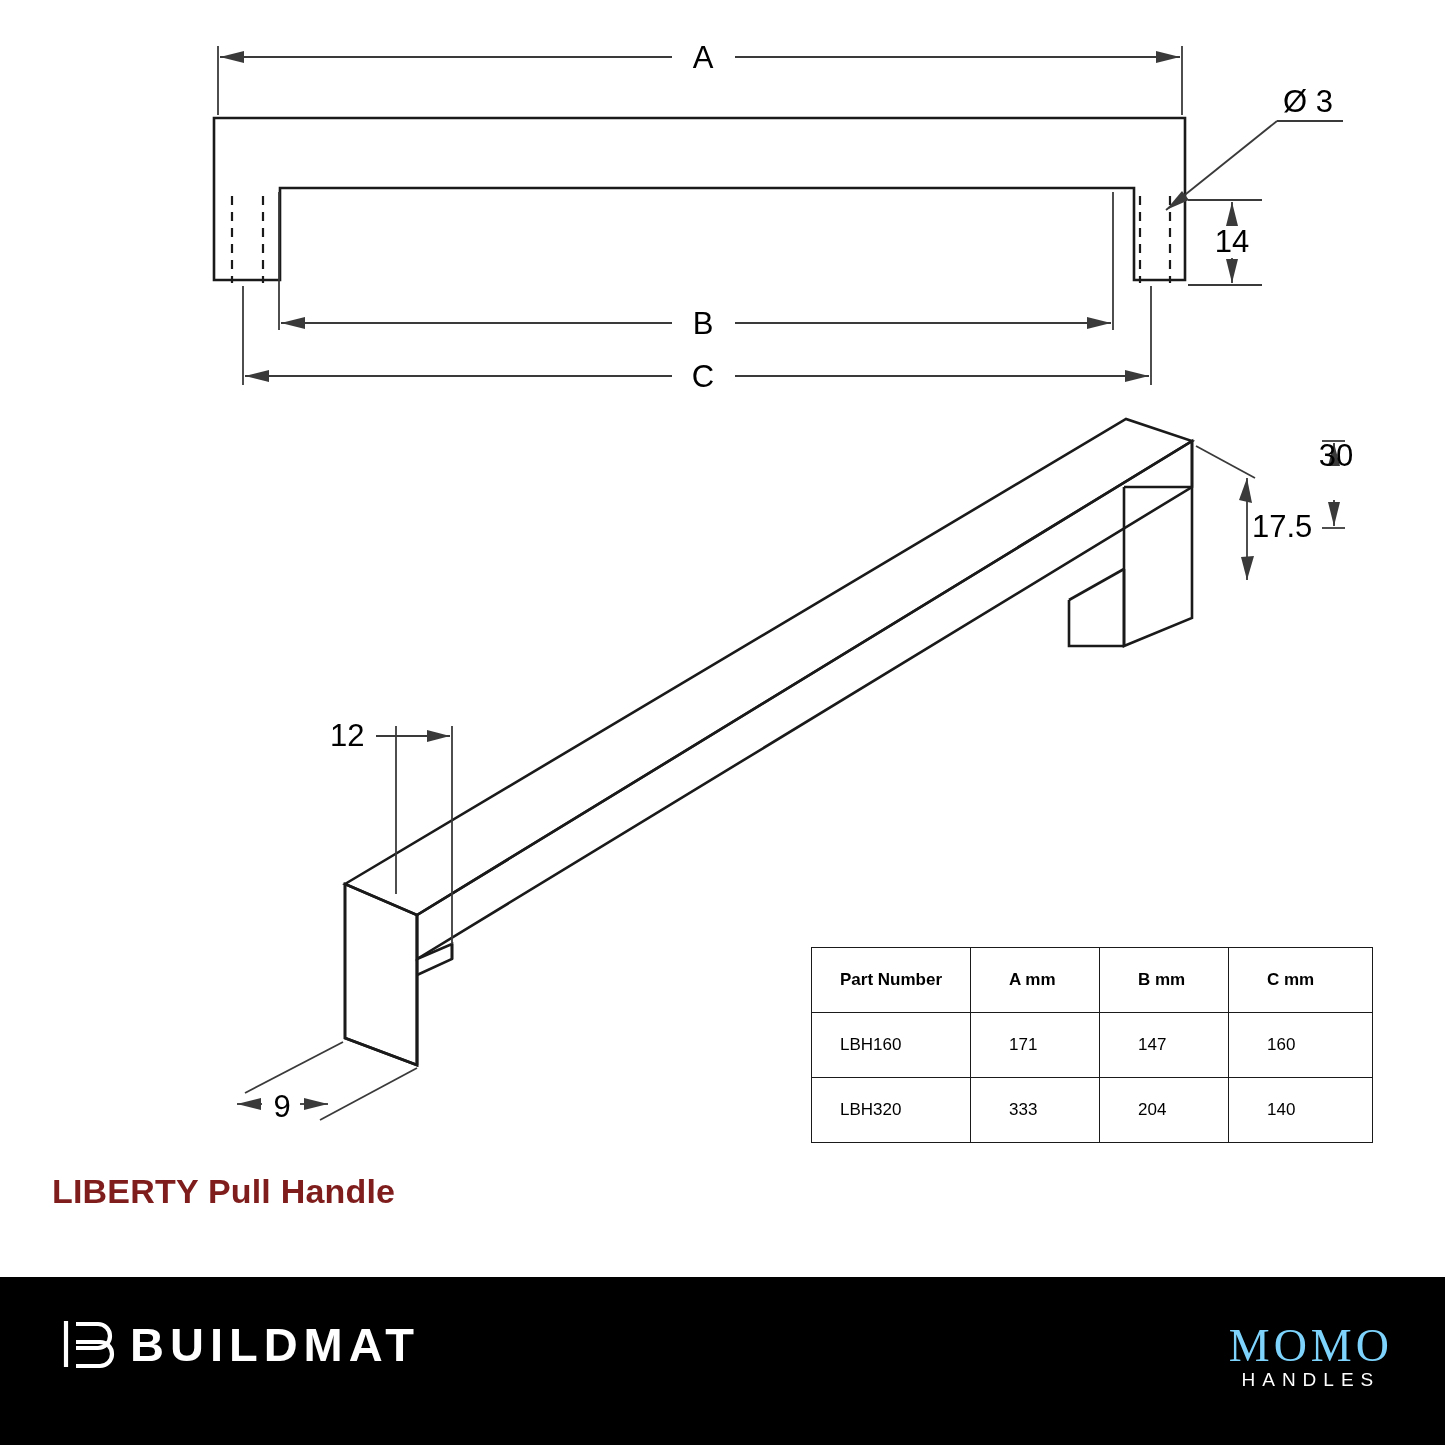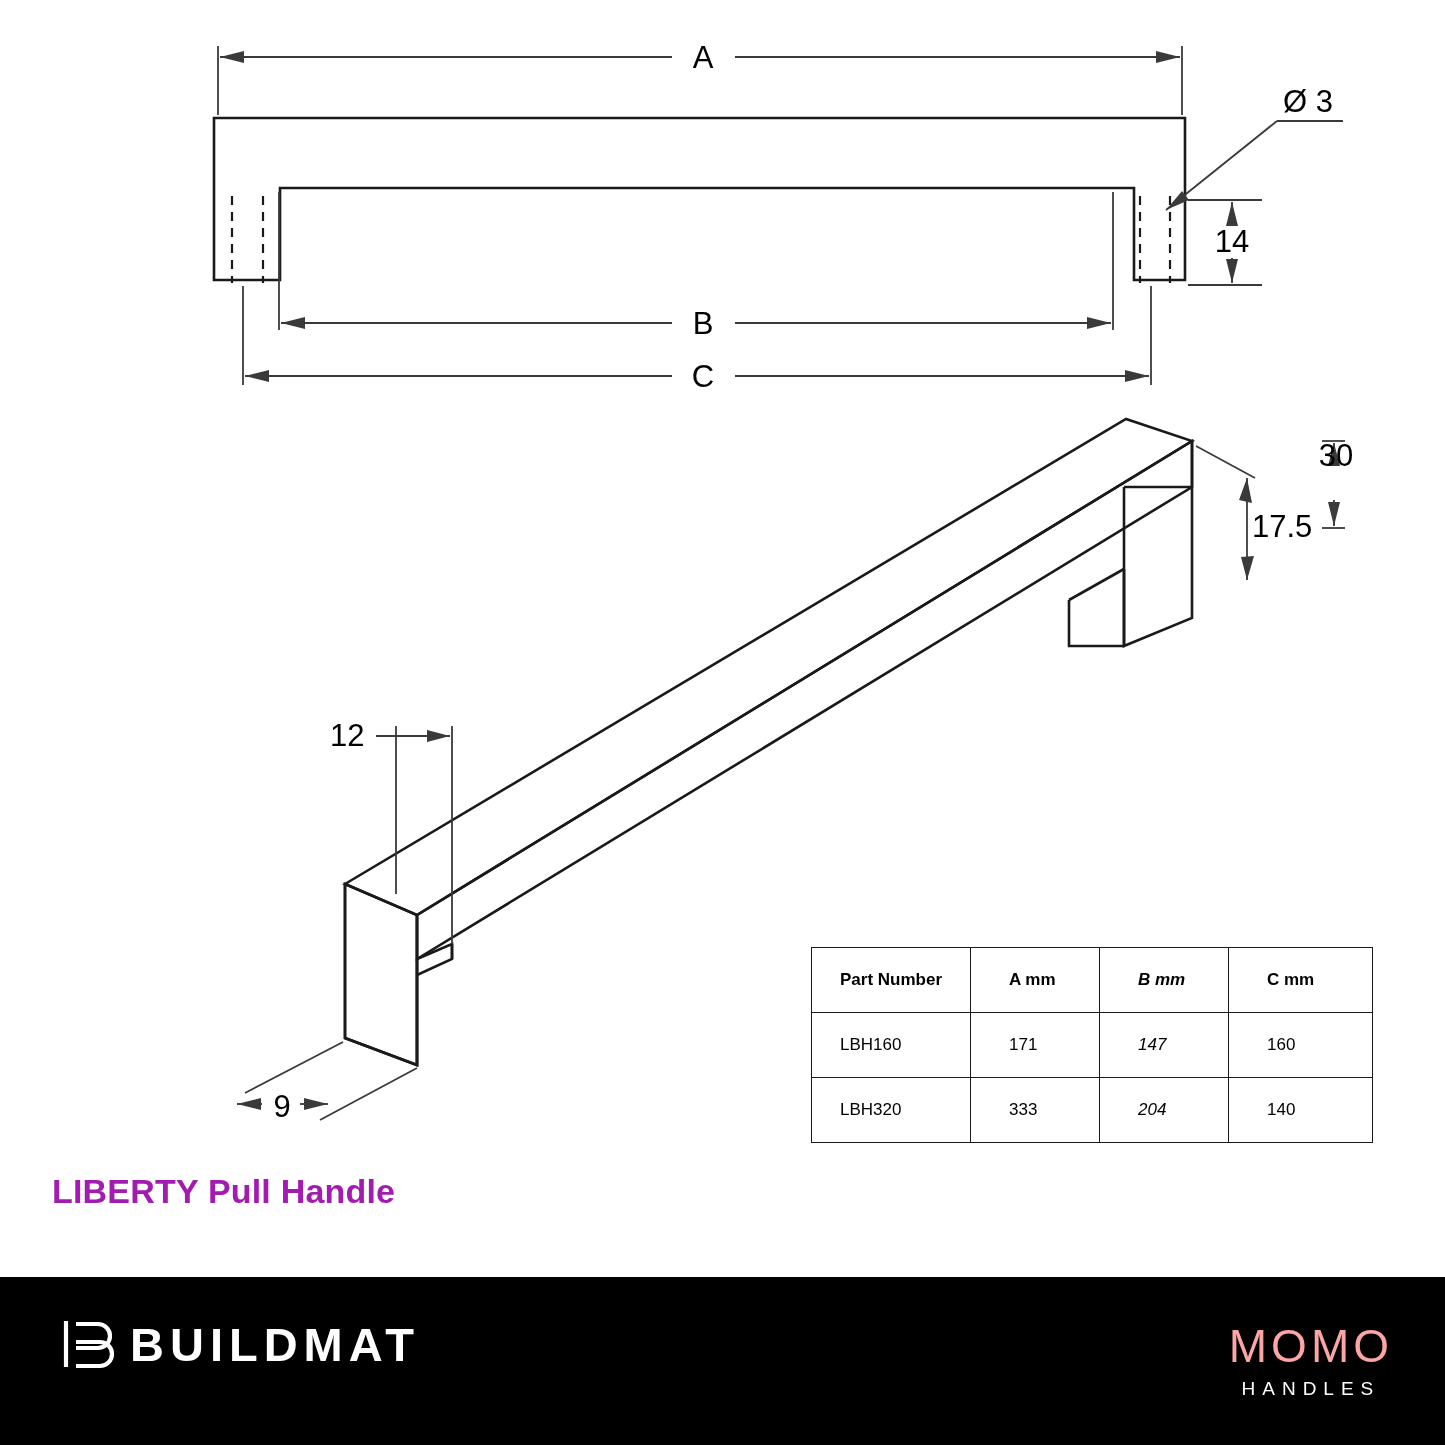--- a/index.html
+++ b/index.html
@@ -31,21 +31,21 @@
     font-size: 31px;
     fill: #000;
   }
   
   .title {
     position: absolute;
     left: 52px;
     top: 1172px;
     font-size: 34px;
     font-weight: bold;
-    color: #a21caf;
+    color: #7f1d1d;
     letter-spacing: 0.2px;
     white-space: nowrap;
   }
   
   .spec-table {
     position: absolute;
     left: 811px;
     top: 947px;
     border-collapse: collapse;
     font-size: 17px;
@@ -57,21 +57,21 @@
     text-align: left;
     font-weight: normal;
     color: #000;
   }
   .spec-table th {
     font-weight: bold;
     font-size: 17px;
   }
   .spec-table .col-part { width: 130px; }
   .spec-table .col-a { width: 90px; }
-  .spec-table .col-b { width: 90px; font-style: italic; }
+  .spec-table .col-b { width: 90px; }
   .spec-table .col-c { width: 105px; }
   .spec-table th.col-a, .spec-table th.col-b, .spec-table th.col-c { padding-left: 38px; }
   .spec-table td.col-a, .spec-table td.col-b, .spec-table td.col-c { padding-left: 38px; }
 
   
   .footer {
     position: absolute;
     left: 0;
     top: 1277px;
     width: 1445px;
@@ -93,31 +93,31 @@
     letter-spacing: 6px;
     font-family: "Liberation Sans", sans-serif;
   }
   .brand-right {
     position: absolute;
     right: 52px;
     top: 46px;
     text-align: center;
   }
   .brand-right .momo {
-    color: #fca5a5;
+    color: #7dd3fc;
     font-size: 46px;
     letter-spacing: 4px;
-    font-family: Liberation Sans, sans-serif;
+    font-family: Liberation Serif, serif;
     line-height: 1;
   }
   .brand-right .handles {
     color: #fff;
     font-size: 19px;
     letter-spacing: 7px;
-    margin-top: 9px;
+    margin-top: 0;
     font-family: "Liberation Sans", sans-serif;
   }
 </style>
 </head>
 <body>
 
 <div id="sheet">
 
   <svg class="drawing" viewBox="0 0 1445 1445" xmlns="http://www.w3.org/2000/svg">
 

